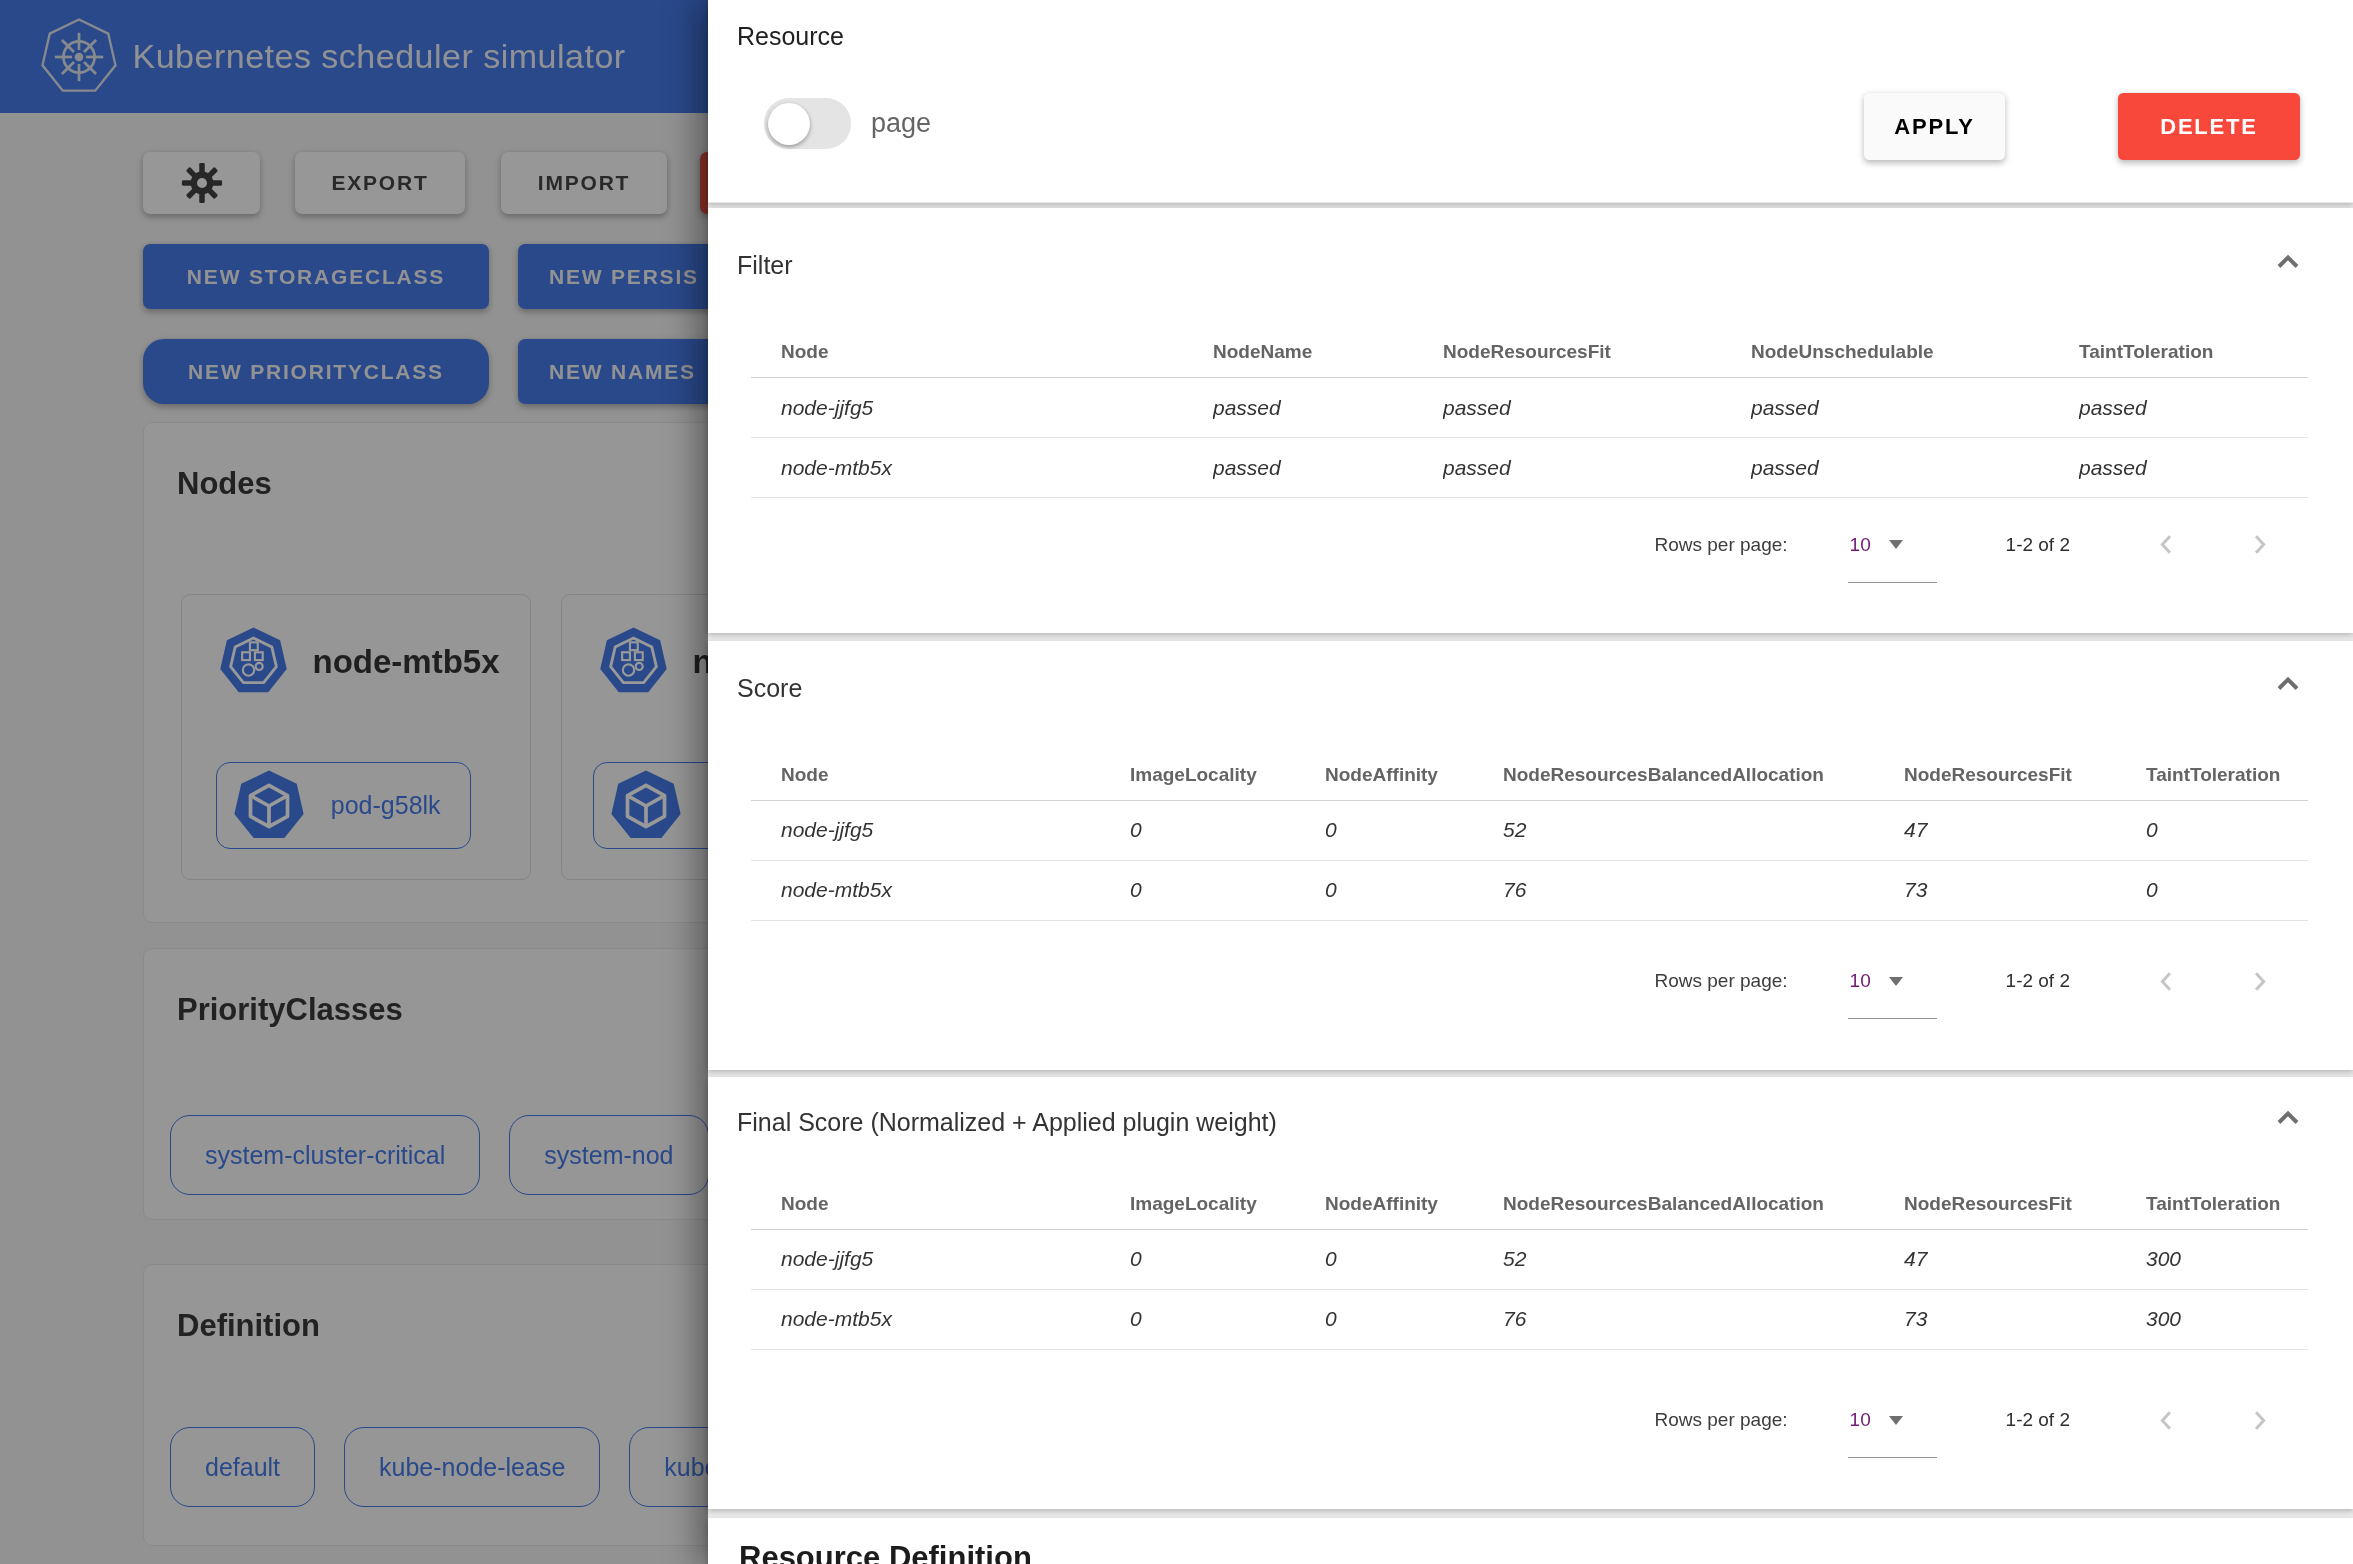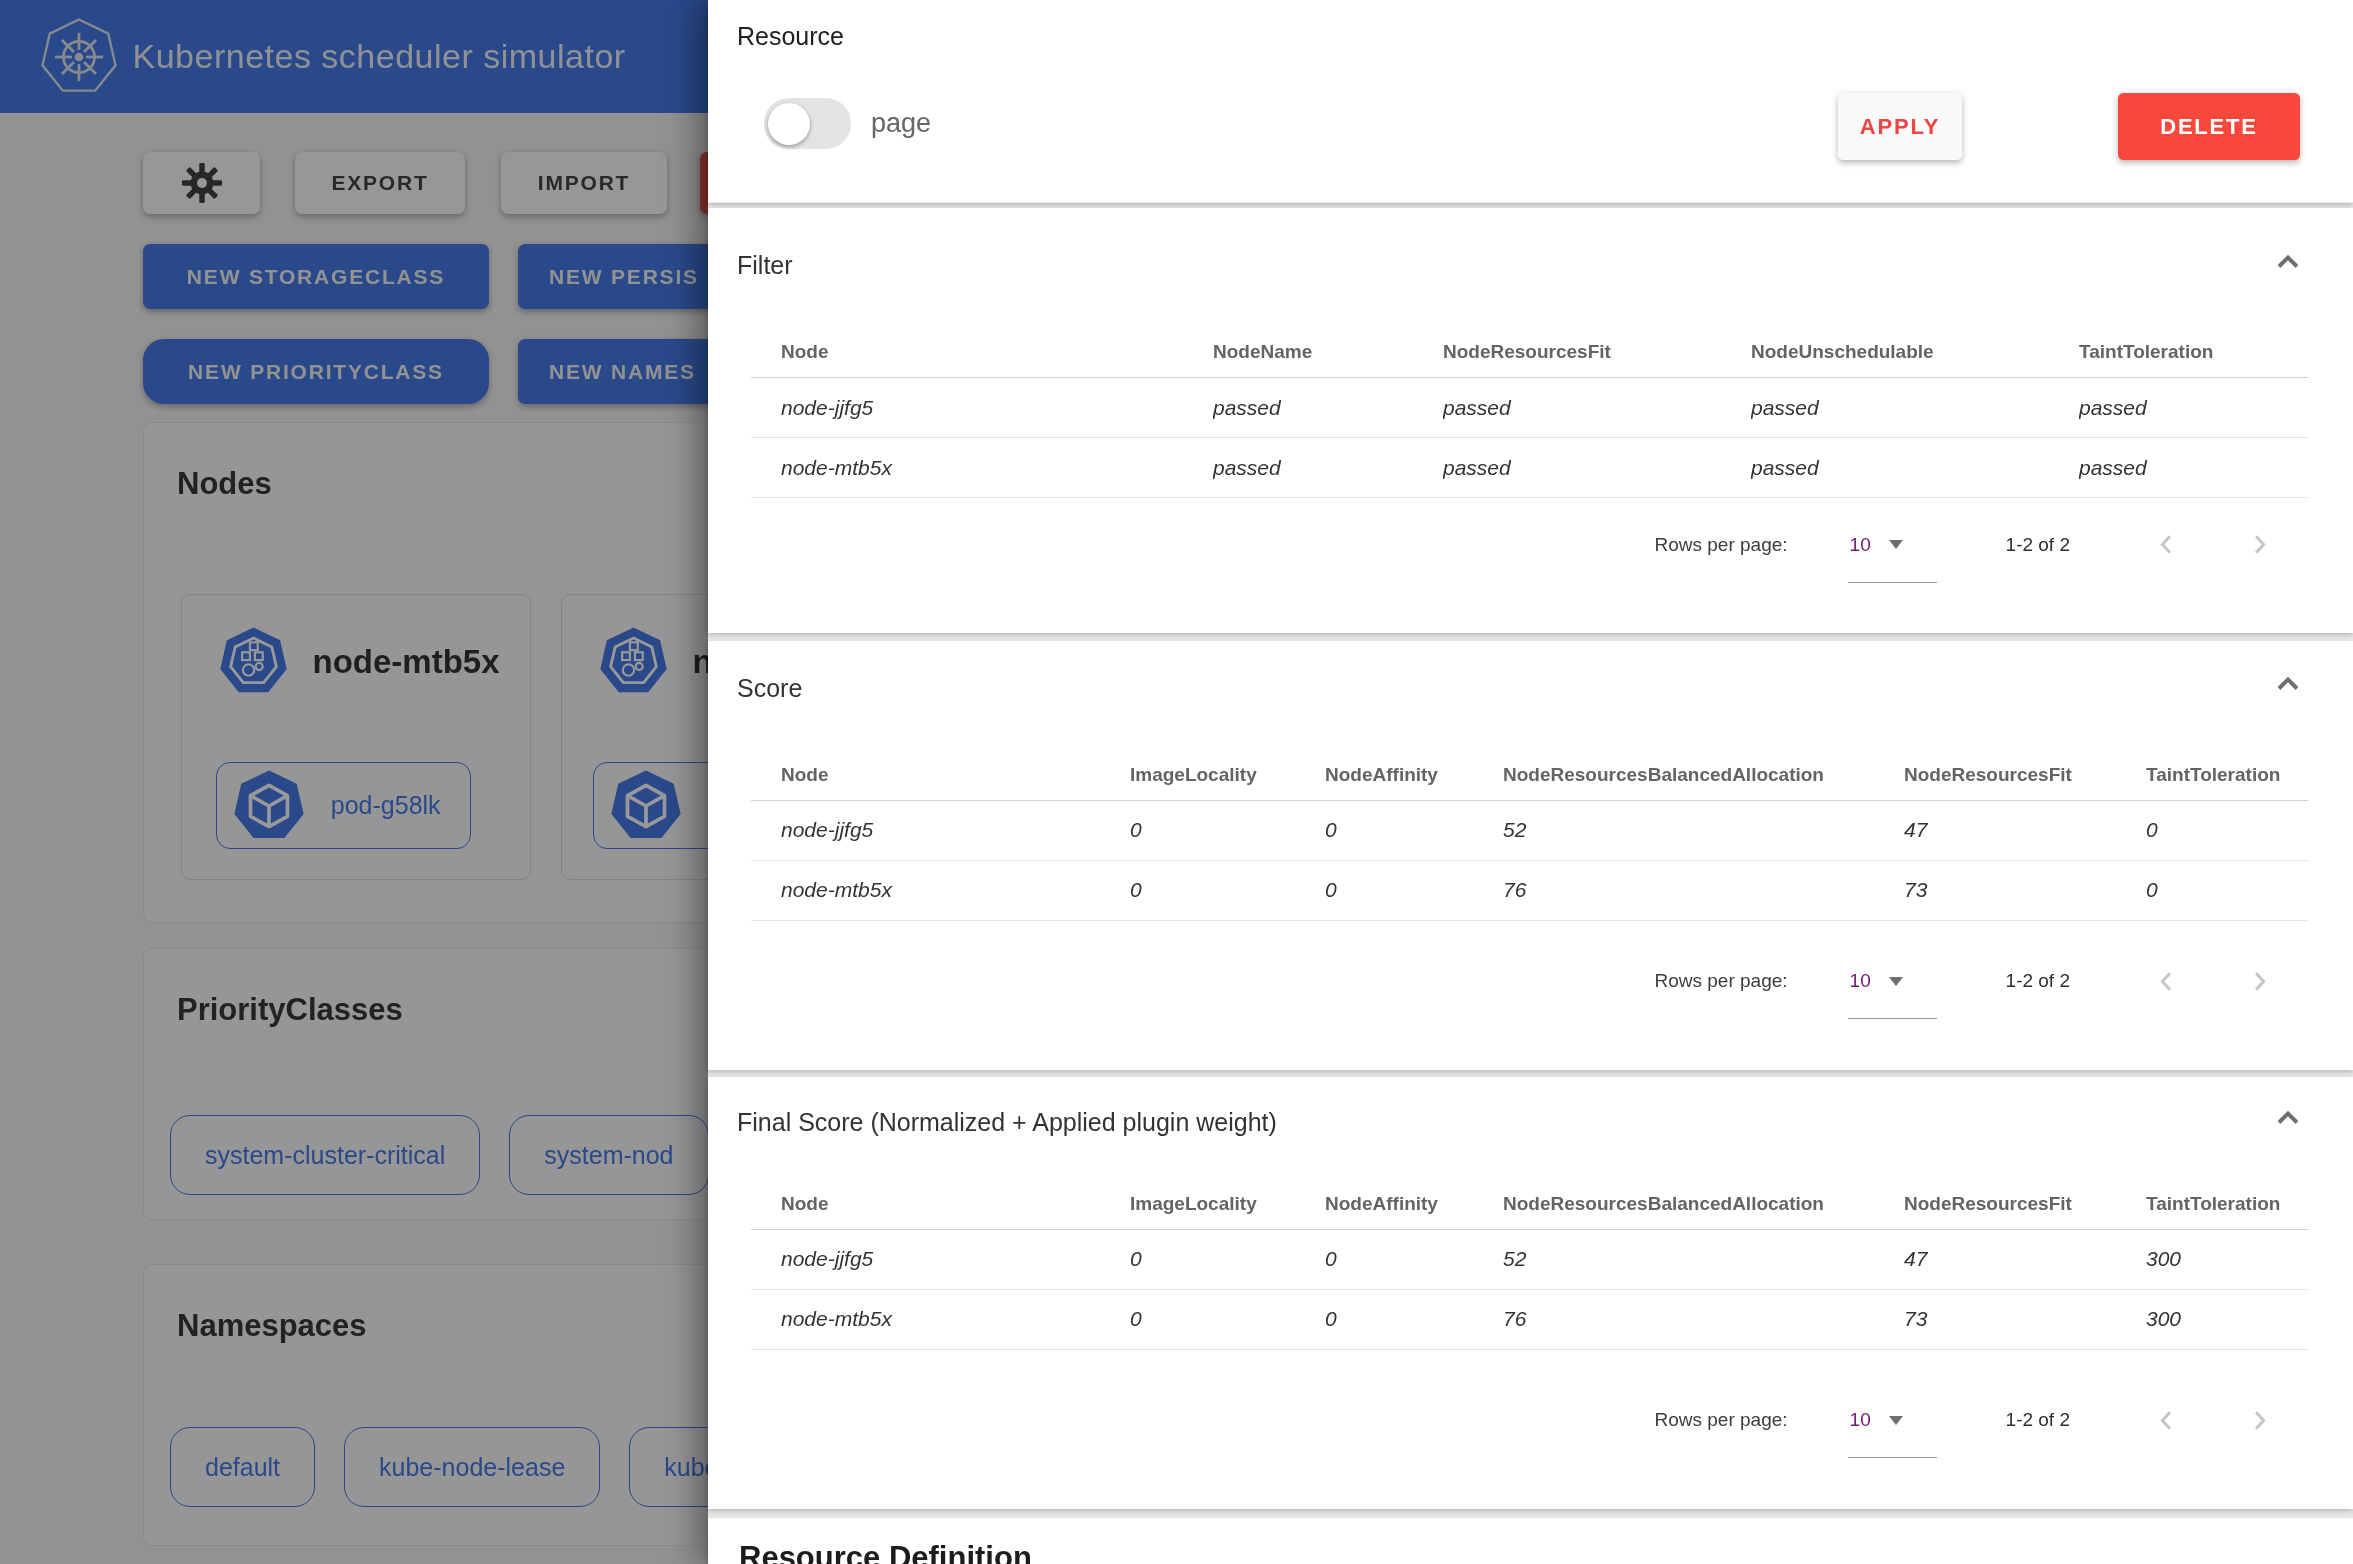--- a/index.html
+++ b/index.html
@@ -44,21 +44,21 @@
   .gap{flex:none;background:transparent;}
 
   .drawer-header{height:203px;border-bottom:1.8px solid #e8e8e8;}
   .drawer-title{position:absolute;left:29px;top:22px;font-size:25px;color:#212121;}
   .switch{position:absolute;left:56px;top:98px;width:87px;height:51px;border-radius:25px;background:#e4e4e4;cursor:pointer;}
   .switch-thumb{position:absolute;left:3.6px;top:4.5px;width:42px;height:42px;border-radius:50%;background:#ffffff;
                 box-shadow:0 1.8px 4.5px rgba(0,0,0,.35);}
   .switch-label{position:absolute;left:163px;top:108px;font-size:27px;color:#666666;}
   .dbtn{position:absolute;top:93px;height:67px;border-radius:5.4px;display:flex;align-items:center;justify-content:center;
         font-size:22px;font-weight:700;letter-spacing:1.8px;cursor:pointer;}
-  .dbtn-apply{left:1130px;width:124px;background:#fafafa;color:#ef4444;box-shadow:0 2.7px 6.3px rgba(0,0,0,.28);}
+  .dbtn-apply{left:1156px;width:141px;background:#fafafa;color:#000000;box-shadow:0 2.7px 6.3px rgba(0,0,0,.28);}
   .dbtn-delete{left:1410px;width:182px;background:#f8483c;color:#ffffff;box-shadow:0 2.7px 6.3px rgba(0,0,0,.28);}
 
   .sec-title{margin-left:29px;font-size:25px;color:#333333;}
   .collapse{position:absolute;right:47px;width:36px;height:36px;cursor:pointer;}
   .table{margin-left:43px;margin-right:45px;}
   .trow{display:grid;align-items:center;}
   .trow.head{height:51px;border-bottom:1.8px solid #d2d2d2;}
   .trow.head .cell{font-size:19px;font-weight:700;color:#646464;}
   .trow.body{height:60px;border-bottom:1.8px solid #e4e4e4;font-style:italic;}
   .trow.body .cell{font-size:21px;color:#333333;}
@@ -193,21 +193,21 @@
 
     <div class="panel" style="left:143px;top:948px;width:724px;height:272px;">
       <div class="panel-title">PriorityClasses</div>
       <div class="chips-row" style="top:166px;">
           <div class="chip">system-cluster-critical</div>
           <div class="chip">system-nod</div>
         </div>
     </div>
 
     <div class="panel" style="left:143px;top:1264px;width:724px;height:282px;">
-      <div class="panel-title">Namespaces</div>
+      <div class="panel-title">Definition</div>
       <div class="chips-row" style="top:162px;">
           <div class="chip">default</div>
           <div class="chip">kube-node-lease</div>
           <div class="chip">kube</div>
         </div>
     </div>
   </div>
 
   <div class="scrim"></div>
 

